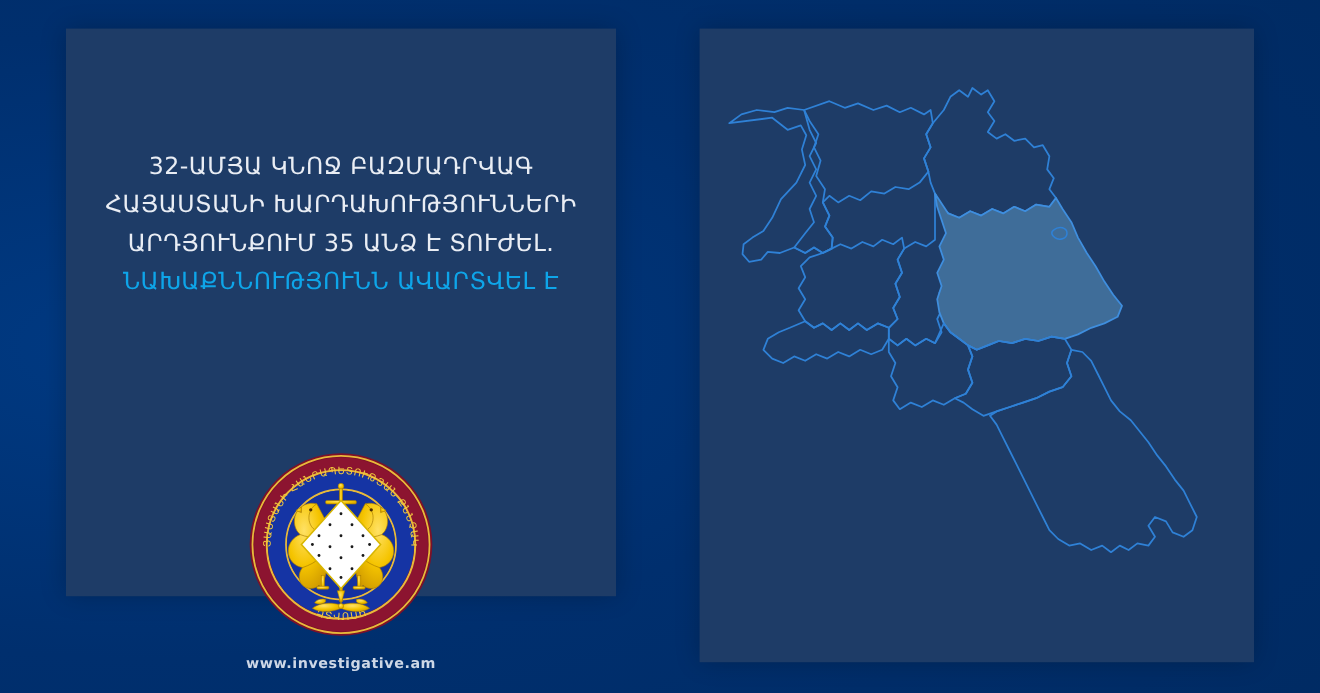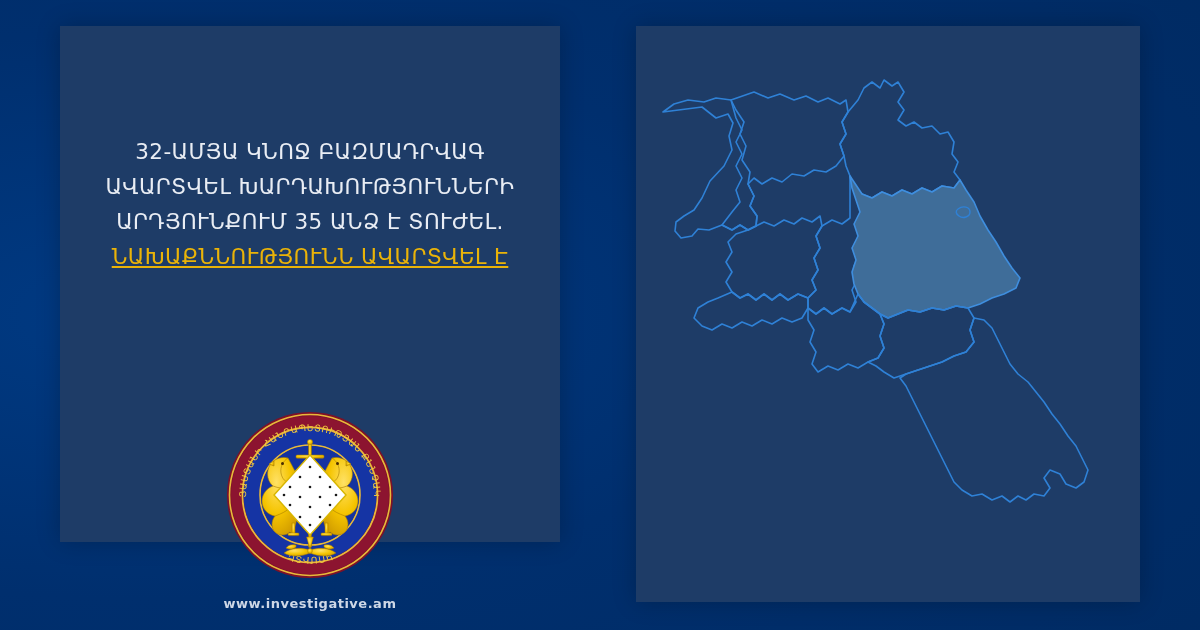--- a/index.html
+++ b/index.html
@@ -59,22 +59,21 @@
   .headline-line {
     display: block;
     color: #e9edf4;
     font-size: 21.5px;
     line-height: 35px;
     letter-spacing: 0.4px;
     font-weight: 400;
     white-space: nowrap;
   }
   .headline-line.accent {
-    color: #eab308;
-    text-decoration: underline;
+    color: #0ea5e9;
   }
 
   
   .emblem-wrap {
     position: absolute;
     left: 50%;
     top: 385px;
     transform: translateX(-50%);
     width: 168px;
     height: 168px;
@@ -133,21 +132,21 @@
 </style>
 </head>
 <body>
 
 <div class="canvas">
 
   <div class="panel panel-left">
 
     <div class="headline">
       <span class="headline-line">32-ԱՄՅԱ ԿՆՈՋ ԲԱԶՄԱԴՐՎԱԳ</span>
-      <span class="headline-line">ԱՎԱՐՏՎԵԼ ԽԱՐԴԱԽՈՒԹՅՈՒՆՆԵՐԻ</span>
+      <span class="headline-line">ՀԱՅԱՍՏԱՆԻ ԽԱՐԴԱԽՈՒԹՅՈՒՆՆԵՐԻ</span>
       <span class="headline-line">ԱՐԴՅՈՒՆՔՈՒՄ 35 ԱՆՁ Է ՏՈՒԺԵԼ.</span>
       <span class="headline-line accent">ՆԱԽԱՔՆՆՈՒԹՅՈՒՆՆ ԱՎԱՐՏՎԵԼ Է</span>
     </div>
 
     <div class="emblem-wrap">
       <svg viewBox="0 0 168 168" xmlns="http://www.w3.org/2000/svg">
         <defs>
           <path id="ringTop" d="M 84,84 m -64,0 a 64,64 0 1 1 128,0" fill="none"></path>
           <path id="ringBot" d="M 84,84 m 62,0 a 62,62 0 0 1 -124,0" fill="none"></path>
           <radialGradient id="goldGrad" cx="40%" cy="32%" r="75%">

